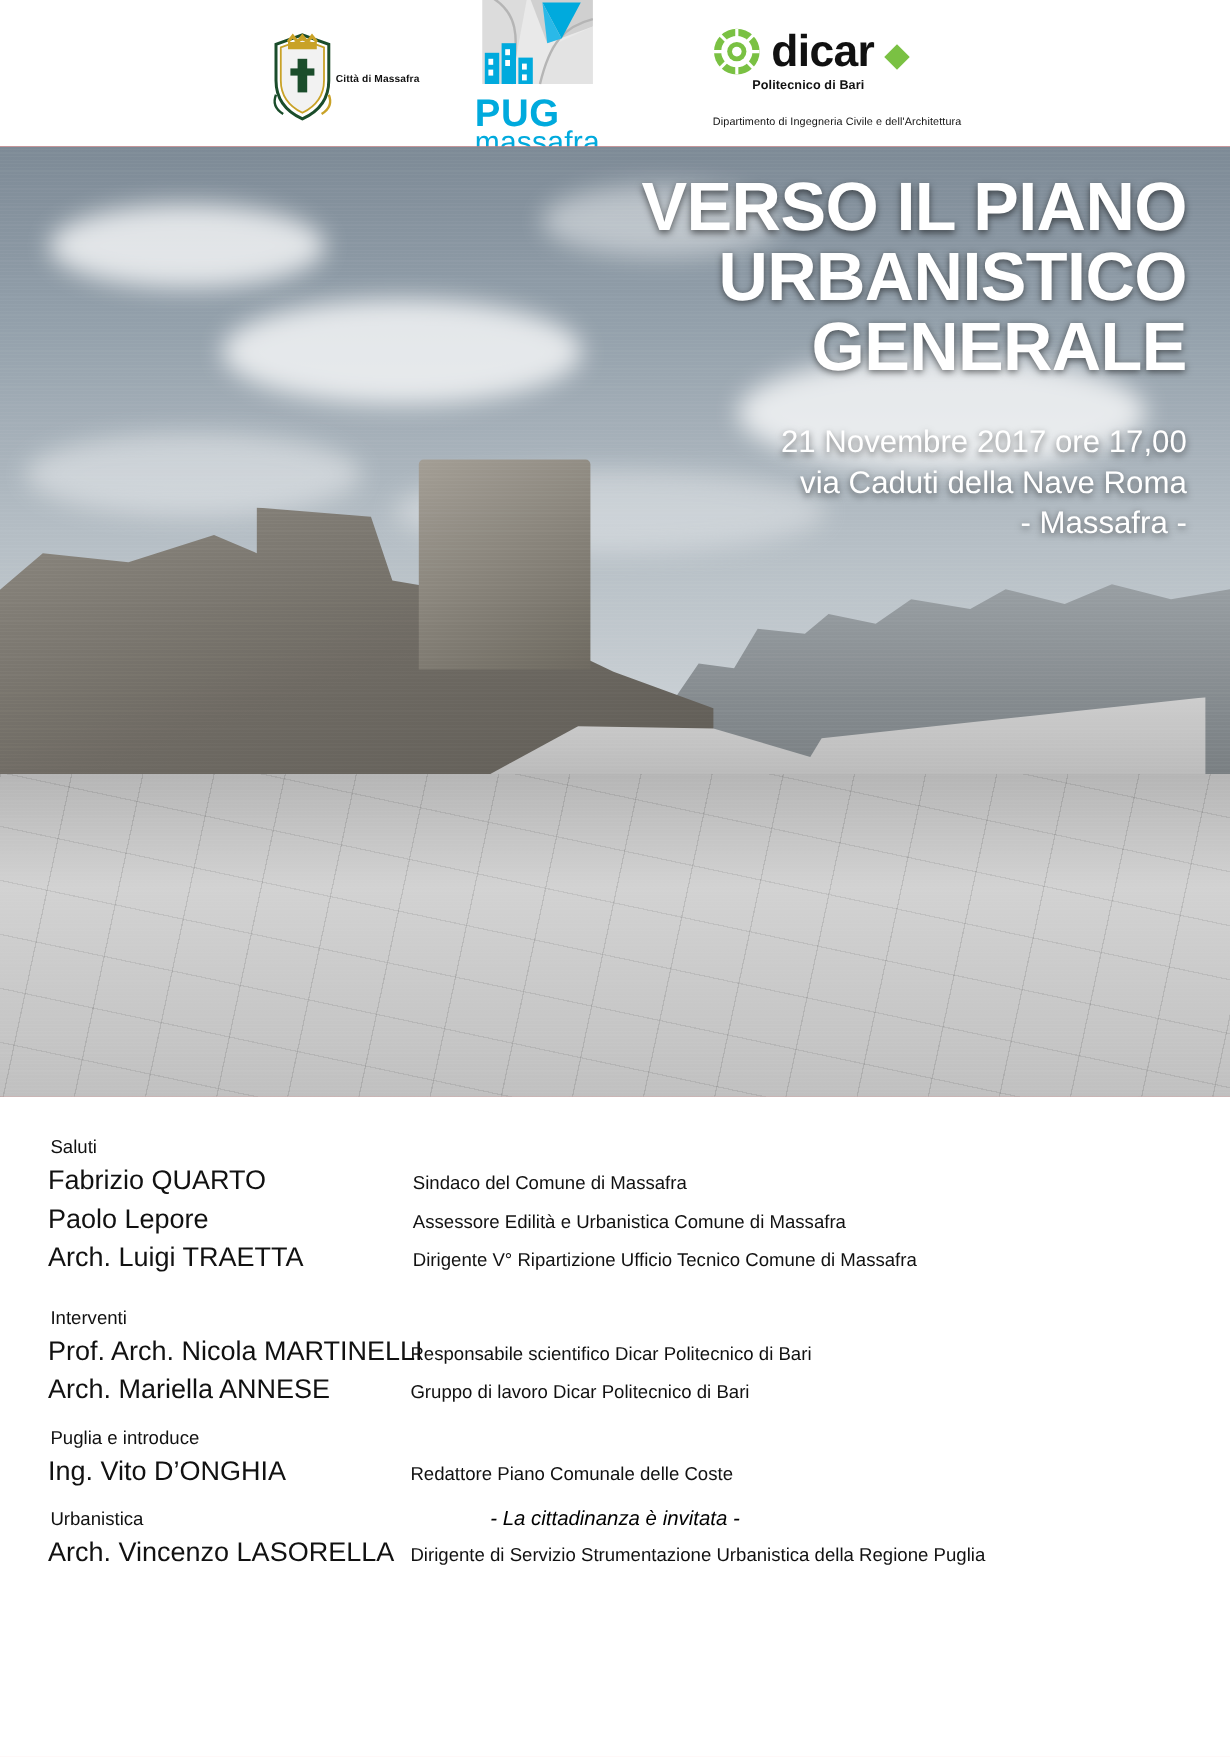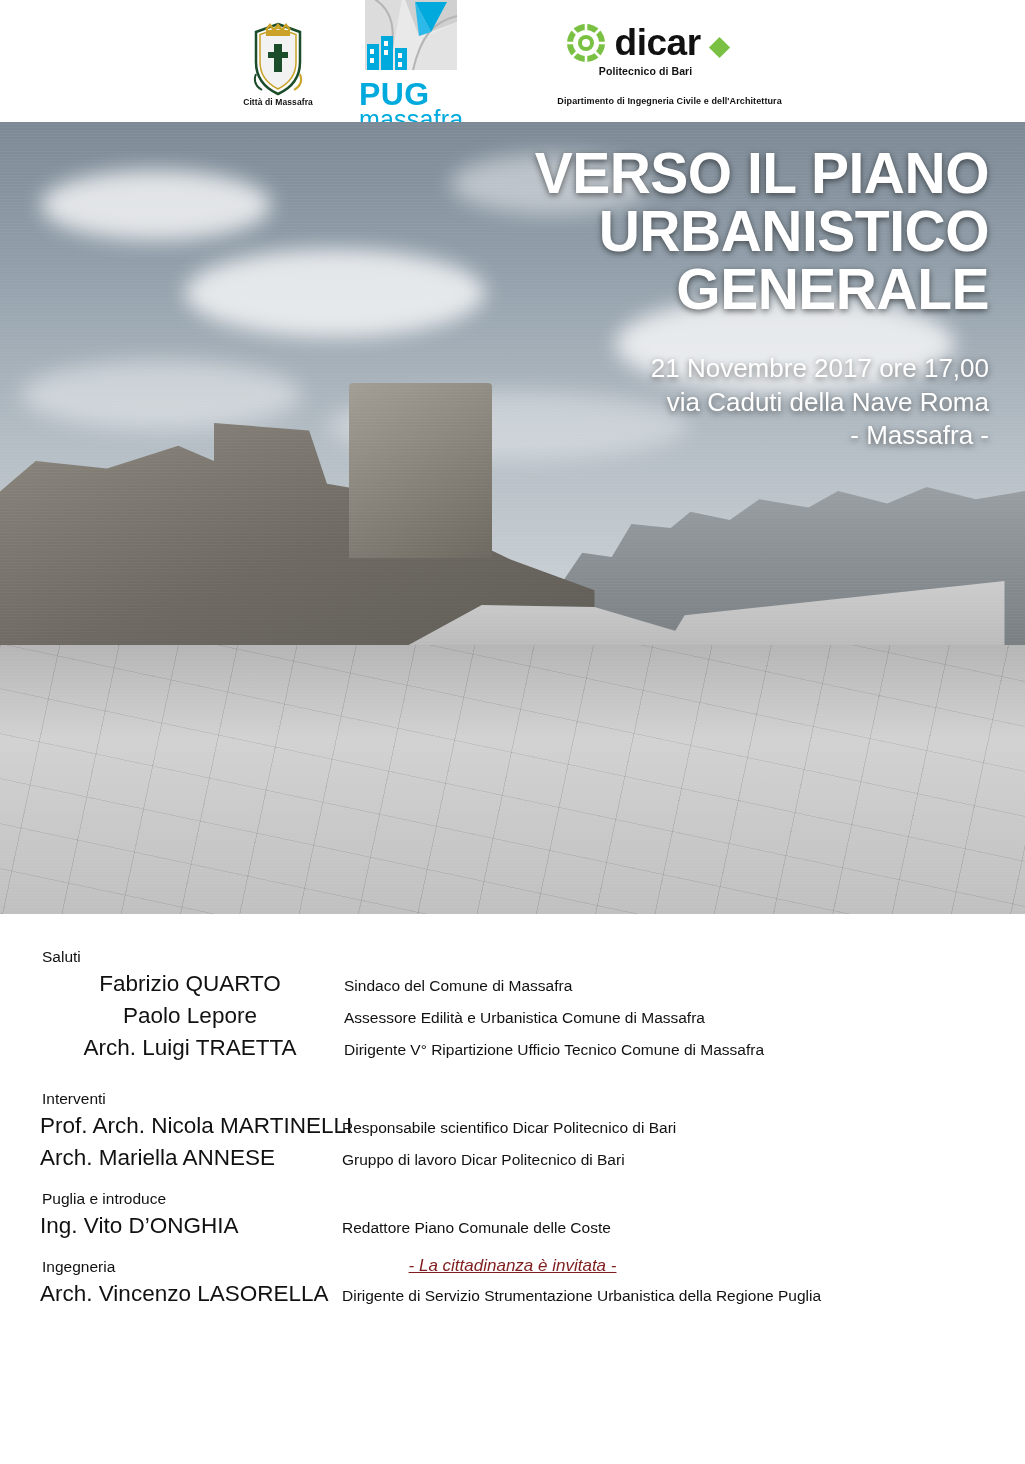--- a/index.html
+++ b/index.html
@@ -20,21 +20,21 @@
     display: flex;
     align-items: center;
     justify-content: center;
     gap: 46px;
     padding-top: 6px;
   }
 
   .logo-block { display: flex; flex-direction: column; align-items: center; }
 
   
-  .crest-wrap { display:flex; flex-direction:column; align-items:center; }
+  .crest-wrap { display:flex; flex-direction:row; align-items:center; }
   .crest { width: 56px; height: 74px; position: relative; }
   .crest-caption {
     font-size: 8.5px;
     font-weight: bold;
     color: #111;
     margin-top: 1px;
     letter-spacing: .1px;
   }
 
   
@@ -56,21 +56,21 @@
   .dicar-gear { width: 42px; height: 42px; position: relative; }
   .dicar-word {
     font-size: 37px; font-weight: bold; color: #111; letter-spacing: -0.5px;
     line-height: .9;
   }
   .dicar-diamond {
     width: 15px; height: 15px; background: #7ac143; transform: rotate(45deg);
     margin-left: 3px; margin-top: 8px;
   }
   .dicar-sub1 { font-size: 10.5px; font-weight: bold; color:#111; margin-top: 1px; letter-spacing: .1px;}
-  .dicar-sub2 { font-size: 9px; font-weight: bold; color:#111; margin-top: 19px; letter-spacing:.1px;padding-left:48px;}
+  .dicar-sub2 { font-size: 9px; font-weight: normal; color:#111; margin-top: 19px; letter-spacing:.1px;padding-left:48px;}
 
   
   .hero {
     position: relative;
     width: 1025px;
     height: 792px;
     overflow: hidden;
     background: #ef4444;
     text-decoration: underline;
   }
@@ -184,36 +184,35 @@
     font-size: 22.5px;
     color: #111;
     white-space: nowrap;
   }
   .entry-role {
     font-size: 15.5px;
     color: #111;
     white-space: nowrap;
   }
   
-  .col-a .entry-name { width: 300px; text-align: center; }
+  .col-a .entry-name { width: 300px; }
   .col-a .entry-role { padding-left: 4px; }
   .col-b .entry-name { width: 298px; }
   .col-b .entry-role { padding-left: 4px; }
 
   .spacer-sm { height: 10px; }
 
   .footer-note {
     position: absolute;
     left: 0; right: 0;
     bottom: 34px;
     text-align: center;
     font-size: 17px;
     font-style: italic;
-    color: #7f1d1d;
-    text-decoration: underline;
+    color: #000000;
   }
 </style>
 </head>
 <body>
 
 <div class="header">
 
   <div class="logo-block crest-wrap">
     <div class="crest">
       <svg viewBox="0 0 56 74" width="56" height="74" aria-hidden="true">
@@ -359,21 +358,21 @@
 
   <div class="group col-b">
     <div class="group-label">Puglia e introduce</div>
     <div class="entry">
       <div class="entry-name">Ing. Vito D’ONGHIA</div>
       <div class="entry-role">Redattore Piano Comunale delle Coste</div>
     </div>
   </div>
 
   <div class="group col-b">
-    <div class="group-label">Ingegneria</div>
+    <div class="group-label">Urbanistica</div>
     <div class="entry">
       <div class="entry-name">Arch. Vincenzo LASORELLA</div>
       <div class="entry-role">Dirigente di Servizio Strumentazione Urbanistica della Regione Puglia</div>
     </div>
   </div>
 
   <div class="footer-note">- La cittadinanza è invitata -</div>
 </div>
 
 </body></html>

